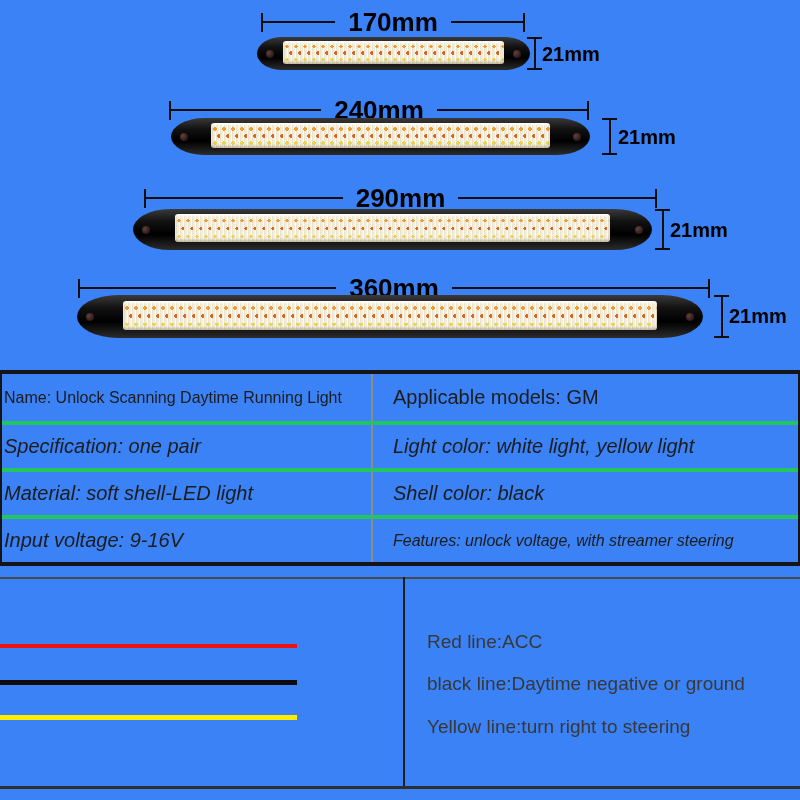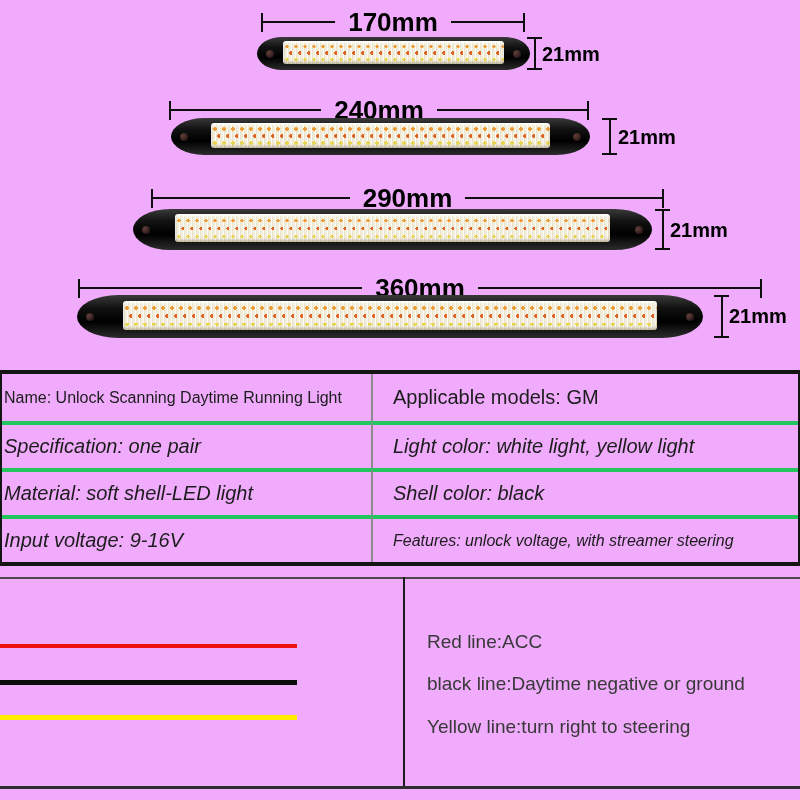--- a/index.html
+++ b/index.html
@@ -1,16 +1,16 @@
 <!DOCTYPE html>
 <html><head>
 <meta charset="utf-8">
 <style>
   html,body{margin:0;padding:0;background:#fff;}
-  .stage{position:relative;width:800px;height:800px;background:#f0abfc;overflow:hidden;
+  .stage{position:relative;width:800px;height:800px;background:#3b82f6;overflow:hidden;
          font-family:"Liberation Sans",sans-serif;}
 
   
   .dim-h{position:absolute;display:flex;align-items:center;height:26px;}
   .dim-h .vtick{width:2px;height:19px;background:#0e0e0e;}
   .dim-h .seg{flex:1;height:2px;background:#0e0e0e;}
   .dim-h .len-label{margin:0 13px;font-weight:bold;font-size:26px;line-height:26px;color:#000;white-space:nowrap;}
 
   
   .led-bar{position:absolute;background:linear-gradient(180deg,#3a3a3a,#121212 30%,#000 62%,#2c2c2c);}
@@ -38,27 +38,27 @@
   .b1-bar .bar-lens{left:26px;right:26px;top:4px;bottom:6px;}
   .b1-dimv{left:527px;top:37px;height:33px;}
   .b1-hl{left:542px;top:43px;}
 
   .b2-dim{left:169px;top:97px;width:420px;}
   .b2-bar{left:171px;top:118px;width:419px;height:37px;border-radius:34px/19px;}
   .b2-bar .bar-lens{left:40px;right:40px;top:5px;bottom:7px;}
   .b2-dimv{left:602px;top:118px;height:37px;}
   .b2-hl{left:618px;top:126px;}
 
-  .b3-dim{left:140px;top:185px;width:513px;padding-left:11px;}
+  .b3-dim{left:133px;top:185px;width:513px;padding-left:11px;}
   .b3-bar{left:133px;top:209px;width:519px;height:41px;border-radius:38px/21px;}
   .b3-bar .bar-lens{left:42px;right:42px;top:5px;bottom:8px;}
   .b3-dimv{left:655px;top:209px;height:41px;}
   .b3-hl{left:670px;top:219px;}
 
-  .b4-dim{left:78px;top:275px;width:684px;}
+  .b4-dim{left:78px;top:275px;width:632px;}
   .b4-bar{left:77px;top:295px;width:626px;height:43px;border-radius:42px/22px;}
   .b4-bar .bar-lens{left:46px;right:46px;top:6px;bottom:8px;}
   .b4-dimv{left:714px;top:295px;height:43px;}
   .b4-hl{left:729px;top:305px;}
 
   
   .spec-table{position:absolute;left:0;top:370px;width:800px;box-sizing:border-box;
     border-top:4px solid #151515;border-bottom:4px solid #151515;
     border-left:2px solid #151515;border-right:2px solid #151515;
     display:grid;grid-template-columns:369px 1fr;grid-auto-rows:47px;}

